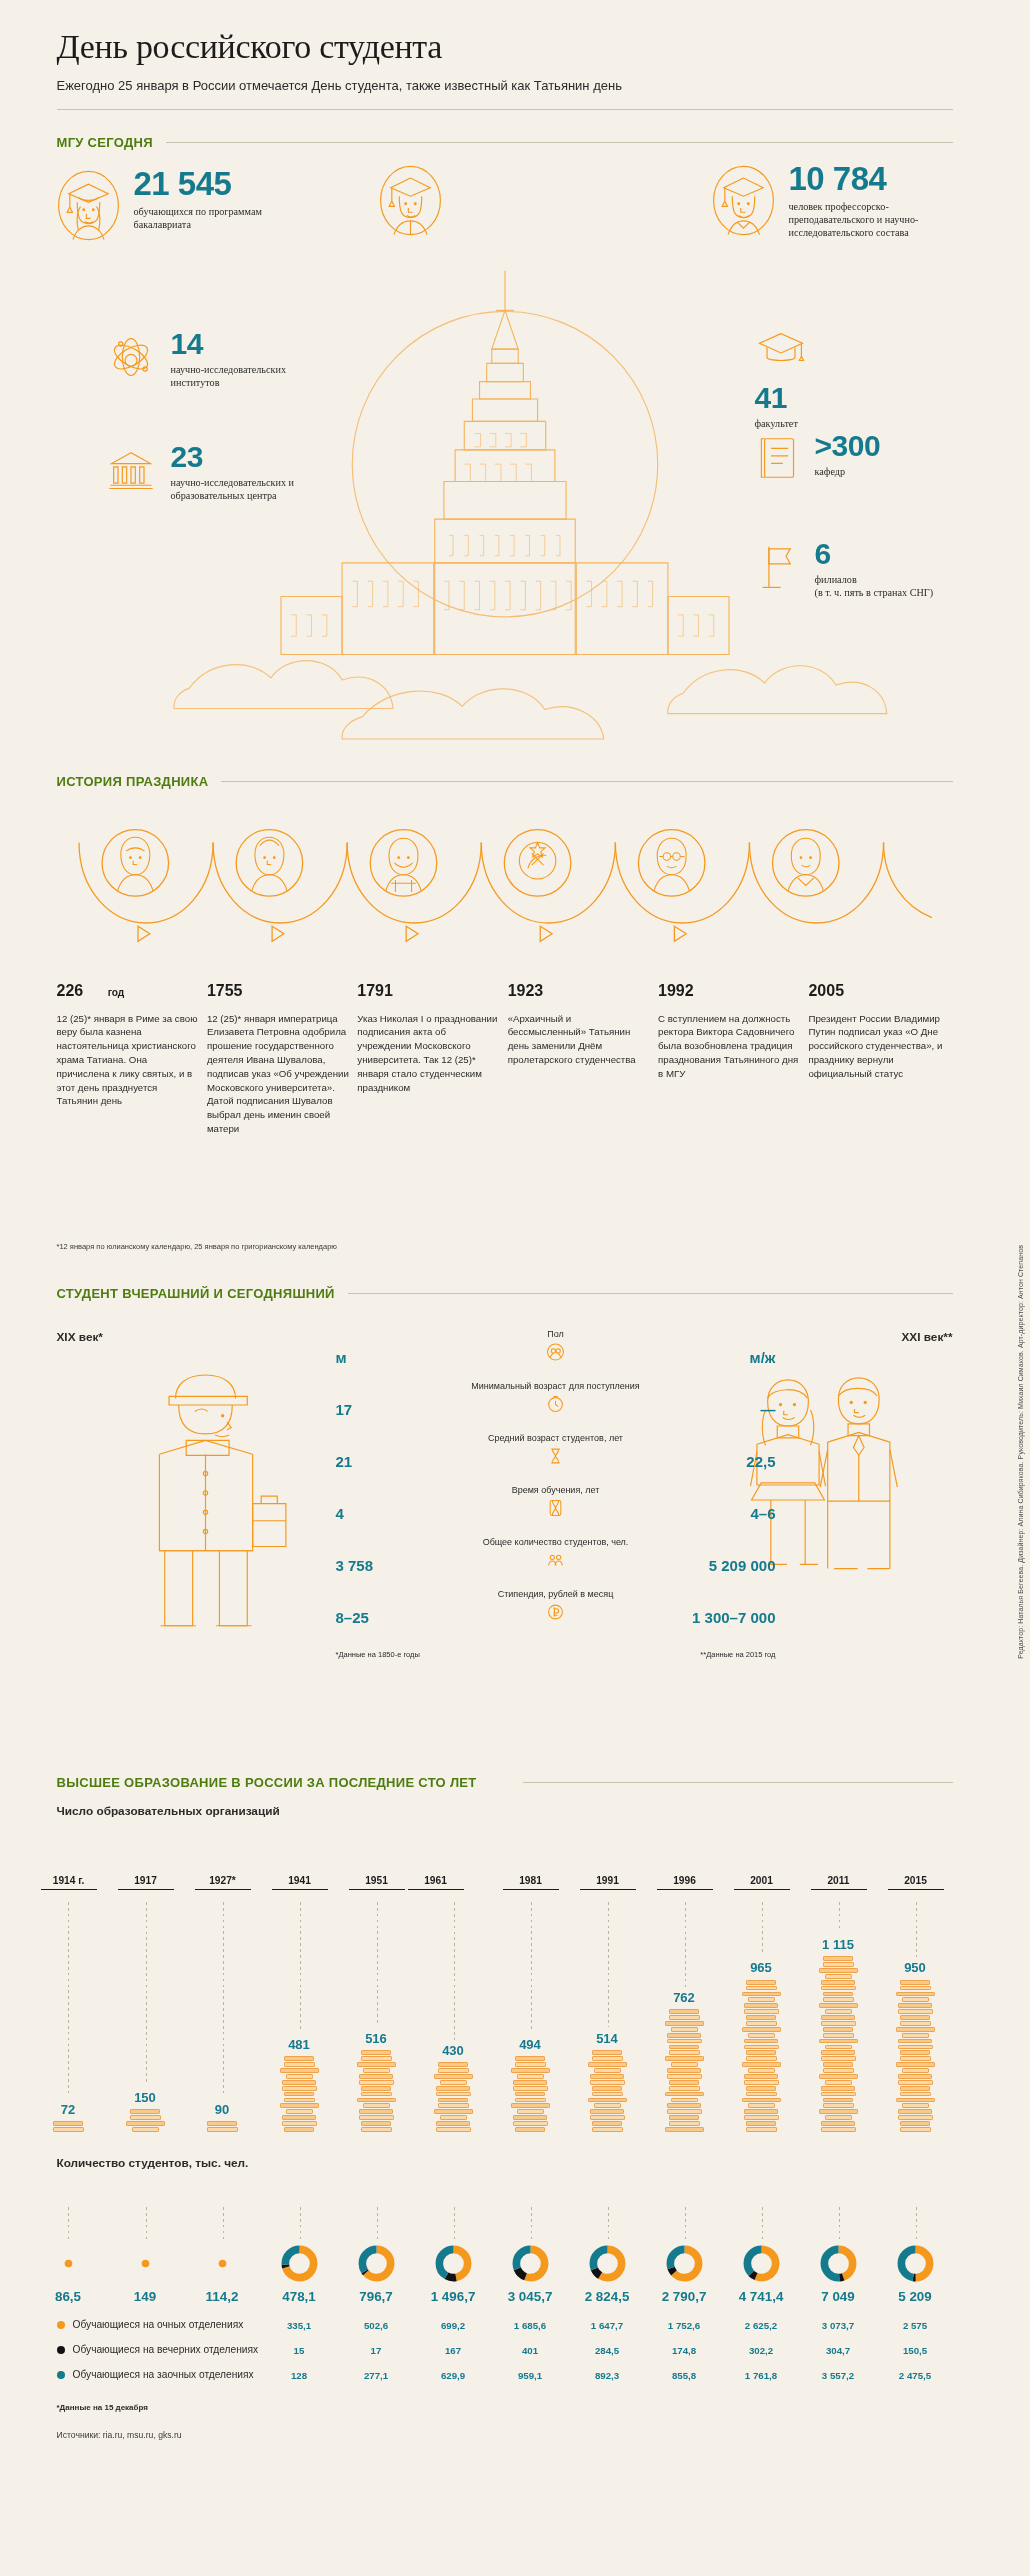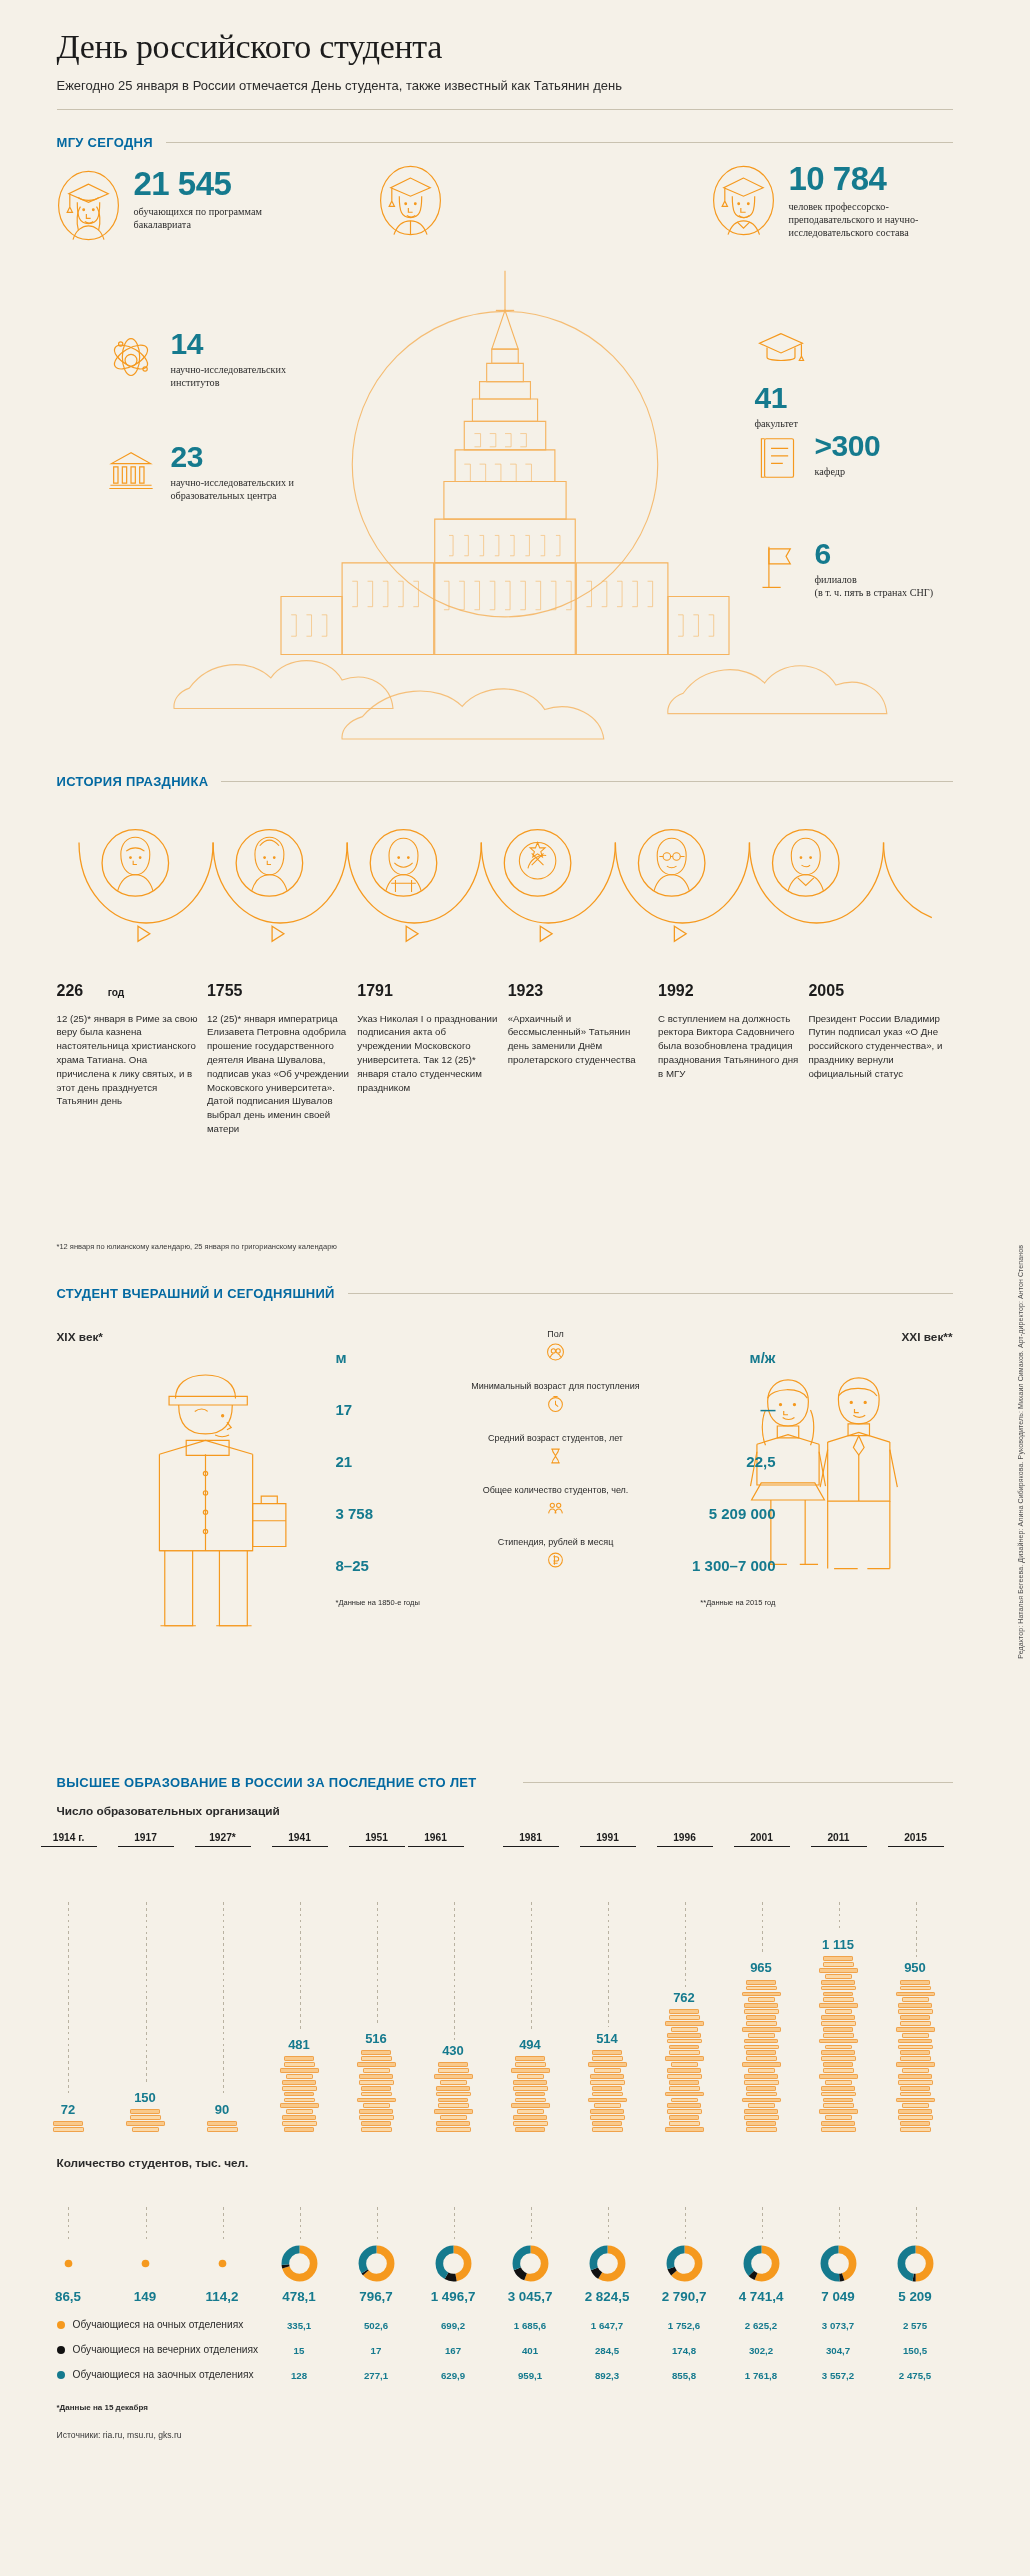--- a/index.html
+++ b/index.html
@@ -42,21 +42,21 @@
   }
   .hrule { height: 1.1px; background: #c9c2b0; margin-top: 16px; }
 
   
   .sec-head {
     display: flex; align-items: center; gap: 13px;
     margin-top: 25px;
   }
   .sec-head h2 {
     font-size: 13px; font-weight: 700; letter-spacing: 0.3px;
-    color: #0369a1; white-space: nowrap; text-transform: uppercase; text-align: right;
+    color: #4d7c0f; white-space: nowrap; text-transform: uppercase; text-align: right;
   }
   .sec-head .line { flex: 1; height: 1.1px; background: #c9c2b0; }
 
   
   .mgu {
     position: relative;
     height: 585px;
     margin-top: 14px;
   }
   .stat { position: absolute; display: flex; align-items: flex-start; gap: 14px; }
@@ -103,21 +103,21 @@
   .crow .lv { position: absolute; left: 0; top: 20.4px; font-size: 15px; font-weight: 700; color: #157a8e; }
   .crow .rv { position: absolute; right: 0; top: 20.4px; font-size: 15px; font-weight: 700; color: #157a8e; text-align: right;}
   .cfoot-l { position: absolute; left: 0; bottom: 3.2px; font-size: 7.5px; }
   .cfoot-r { position: absolute; right: 0; bottom: 3.2px; font-size: 7.5px; }
 
   
   .bottom { position: relative; margin-top: 9.7px; padding-bottom: 38px;}
   .chart-sub { font-size: 11.8px; font-weight: 700; margin-top: 14px; }
   .years-row { position: relative; height: 33px; margin-top: 14px; }
   .yr { position: absolute; text-align: center; }
-  .yr .t { font-size: 10.2px; font-weight: 700; color: #1c1c1c; }
+  .yr .t { font-size: 10.2px; font-weight: 700; color: #1c1c1c; margin-top: 43px; }
   .yr .u { height: 1.6px; background: #1c1c1c; margin-top: 2.7px; }
   .bars { position: relative; height: 268px; }
   .bar-col { position: absolute; bottom: 0; text-align: center; }
   .bar-val { font-size: 13px; font-weight: 700; color: #157a8e; margin-bottom: 4.3px;}
   .vdash { position: absolute; width: 1.1px;
     background: repeating-linear-gradient(to bottom,#b9b2a1 0 2.7px, transparent 2.7px 5.9px); }
 
   .donuts { position: relative; height: 123px; margin-top: 10.7px;}
   .donut-col { position: absolute; bottom: 0; text-align: center; }
   .donut-val { font-size: 13.4px; font-weight: 700; color: #157a8e; margin-top: 6.4px;}
@@ -537,20 +537,32 @@
         <div class="dash"></div>
         <div class="ricon" style="top:14px;">
           <svg width="18" height="18" viewBox="0 0 34 34" fill="none" stroke="#f5991e" stroke-width="2">
                 <path d="M9 4h16M9 30h16M11 4c0 8 6 10 6 13s-6 5-6 13M23 4c0 8-6 10-6 13s6 5 6 13"></path>
               </svg>
         </div>
         <div class="lv">21</div>
         <div class="rv">22,5</div>
       </div>
 
+      <div class="crow">
+        <div class="rlabel">Время обучения, лет</div>
+        <div class="dash"></div>
+        <div class="ricon" style="top:14px;">
+          <svg width="18" height="18" viewBox="0 0 34 34" fill="none" stroke="#f5991e" stroke-width="2">
+                <rect x="7" y="3" width="20" height="28" rx="3"></rect>
+                <path d="M11 3c0 8 6 10 6 14s-6 6-6 14M23 3c0 8-6 10-6 14s6 6 6 14"></path>
+              </svg>
+        </div>
+        <div class="lv">4</div>
+        <div class="rv">4–6</div>
+      </div>
 
       <div class="crow">
         <div class="rlabel">Общее количество студентов, чел.</div>
         <div class="dash"></div>
         <div class="ricon" style="top:14px;">
           <svg width="18" height="18" viewBox="0 0 34 34" fill="none" stroke="#f5991e" stroke-width="2">
                 <circle cx="11" cy="12" r="4"></circle>
                 <circle cx="23" cy="12" r="4"></circle>
                 <path d="M4 27c1-6 4-8 7-8s6 2 7 8M16 27c1-6 4-8 7-8s6 2 7 8"></path>
               </svg>

